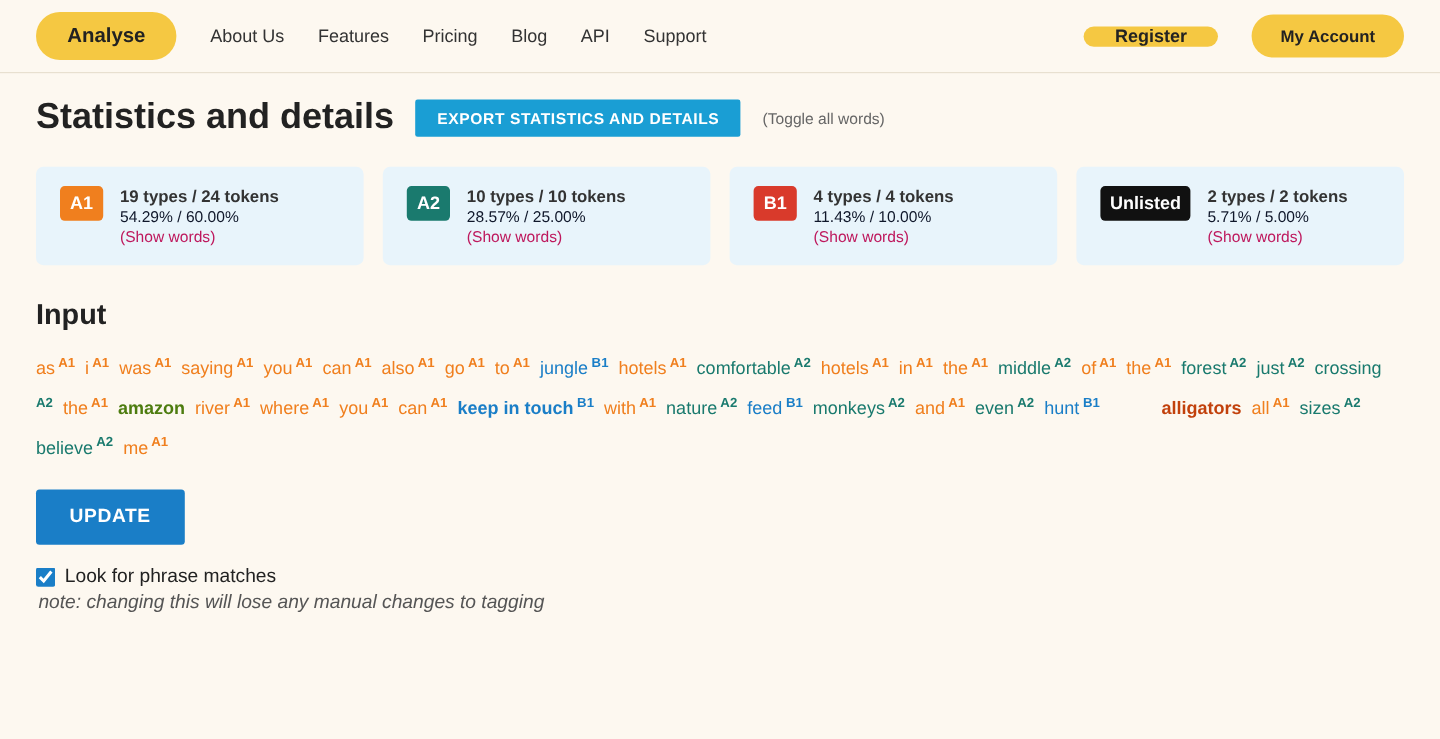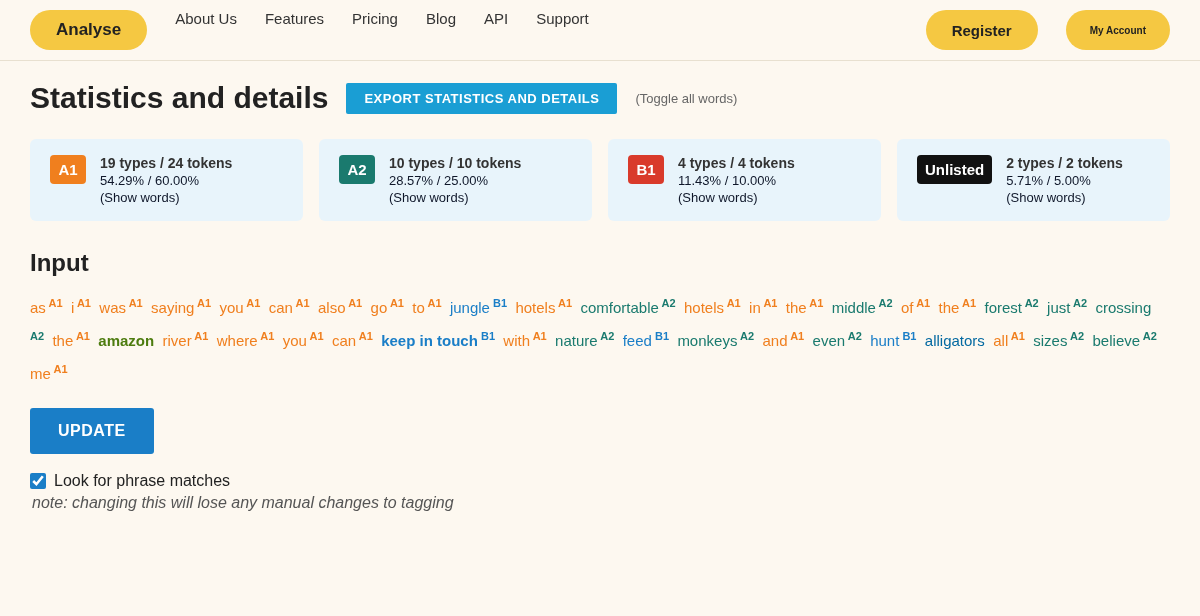--- a/index.html
+++ b/index.html
@@ -5,20 +5,21 @@
     * { margin: 0; padding: 0; box-sizing: border-box; }
     body {
       background: #fdf8f0;
       font-family: Arial, sans-serif;
       font-size: 15px;
       color: #222;
     }
     
     nav {
       display: flex;
+      align-items: center;
       padding: 10px 30px;
       gap: 28px;
       background: #fdf8f0;
       border-bottom: 1px solid #e8e0d0;
     }
     .nav-analyse {
       background: #f5c842;
       border-radius: 30px;
       padding: 10px 26px;
       font-weight: bold;
@@ -42,21 +43,21 @@
       font-size: 15px;
       color: #222;
       cursor: pointer;
       border: none;
     }
     .nav-myaccount {
       background: #f5c842;
       border-radius: 30px;
       padding: 10px 24px;
       font-weight: bold;
-      font-size: 10px;
+      font-size: 14px;
       color: #222;
       cursor: pointer;
       border: none;
     }
     
     .page { padding: 20px 30px; }
     
     .page-header {
       display: flex;
       align-items: center;
@@ -110,21 +111,21 @@
       min-width: 36px;
       text-align: center;
     }
     .badge-a1 { background: #f07f1e; }
     .badge-a2 { background: #1a7a6e; }
     .badge-b1 { background: #d93a2b; }
     .badge-unlisted { background: #111; }
     .stat-info { display: flex; flex-direction: column; gap: 2px; }
     .stat-types { font-size: 14px; color: #333; font-weight: bold; }
     .stat-pct { font-size: 13px; color: #0f172a; }
-    .stat-show { font-size: 13px; color: #0f172a; cursor: pointer; }
+    .stat-show { font-size: 13px; color: #be185d; cursor: pointer; }
     
     .input-header {
       display: flex;
       align-items: center;
       gap: 32px;
       margin-bottom: 14px;
     }
     .input-title {
       font-size: 24px;
       font-weight: bold;
@@ -152,21 +153,21 @@
     .w-b1 { color: #1a7ec7; }
     .tag-label {
       font-size: 11px;
       font-weight: bold;
       vertical-align: super;
     }
     .tag-a1 { color: #f07f1e; }
     .tag-a2 { color: #1a7a6e; }
     .tag-b1 { color: #1a7ec7; }
     .w-amazon { color: #4d7c0f; font-weight: bold; font-style: normal; }
-    .w-alligators { color: #0369a1; font-weight: normal; }
+    .w-alligators { color: #c2410c; font-weight: bold; margin-left: 43px; }
     
     .update-btn {
       background: #1a7ec7;
       color: #fff;
       border: none;
       padding: 14px 28px;
       font-size: 16px;
       font-weight: bold;
       cursor: pointer;
       border-radius: 3px;

